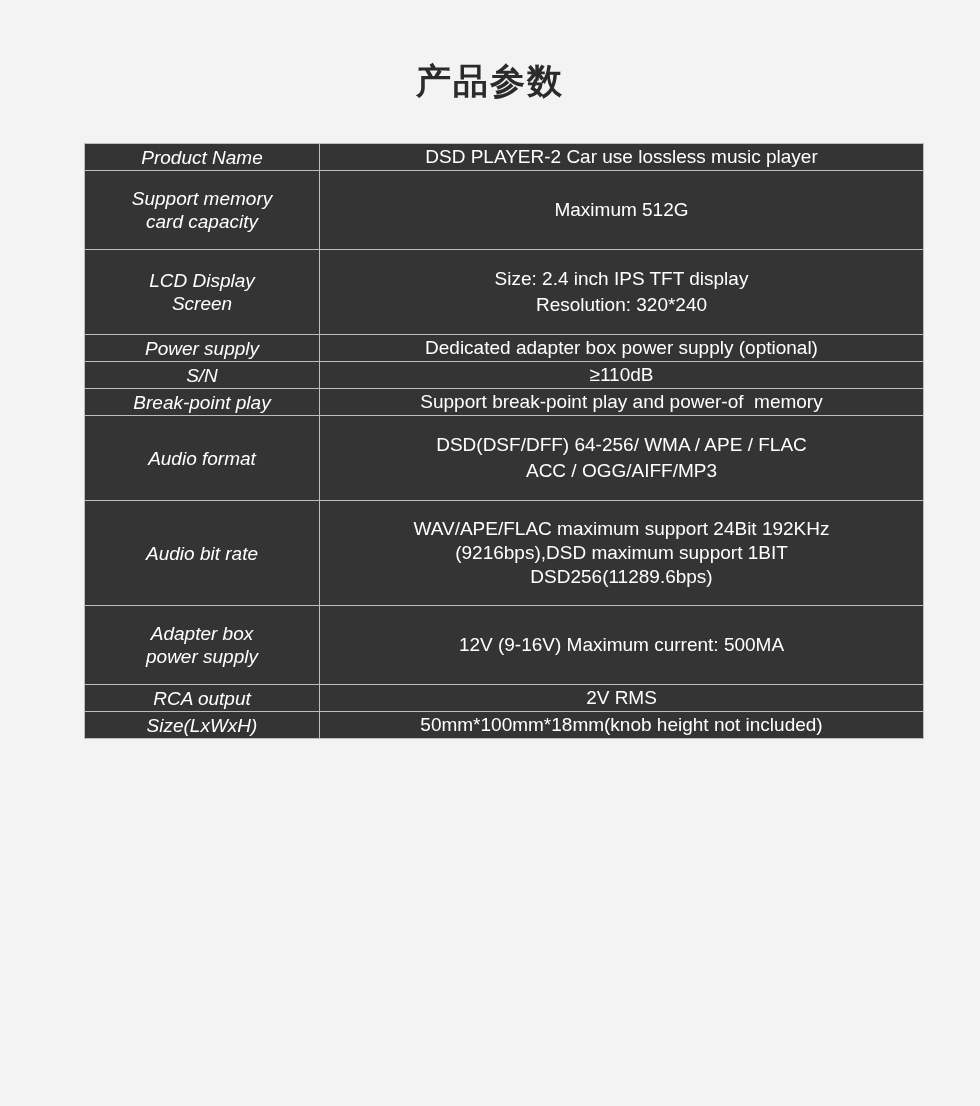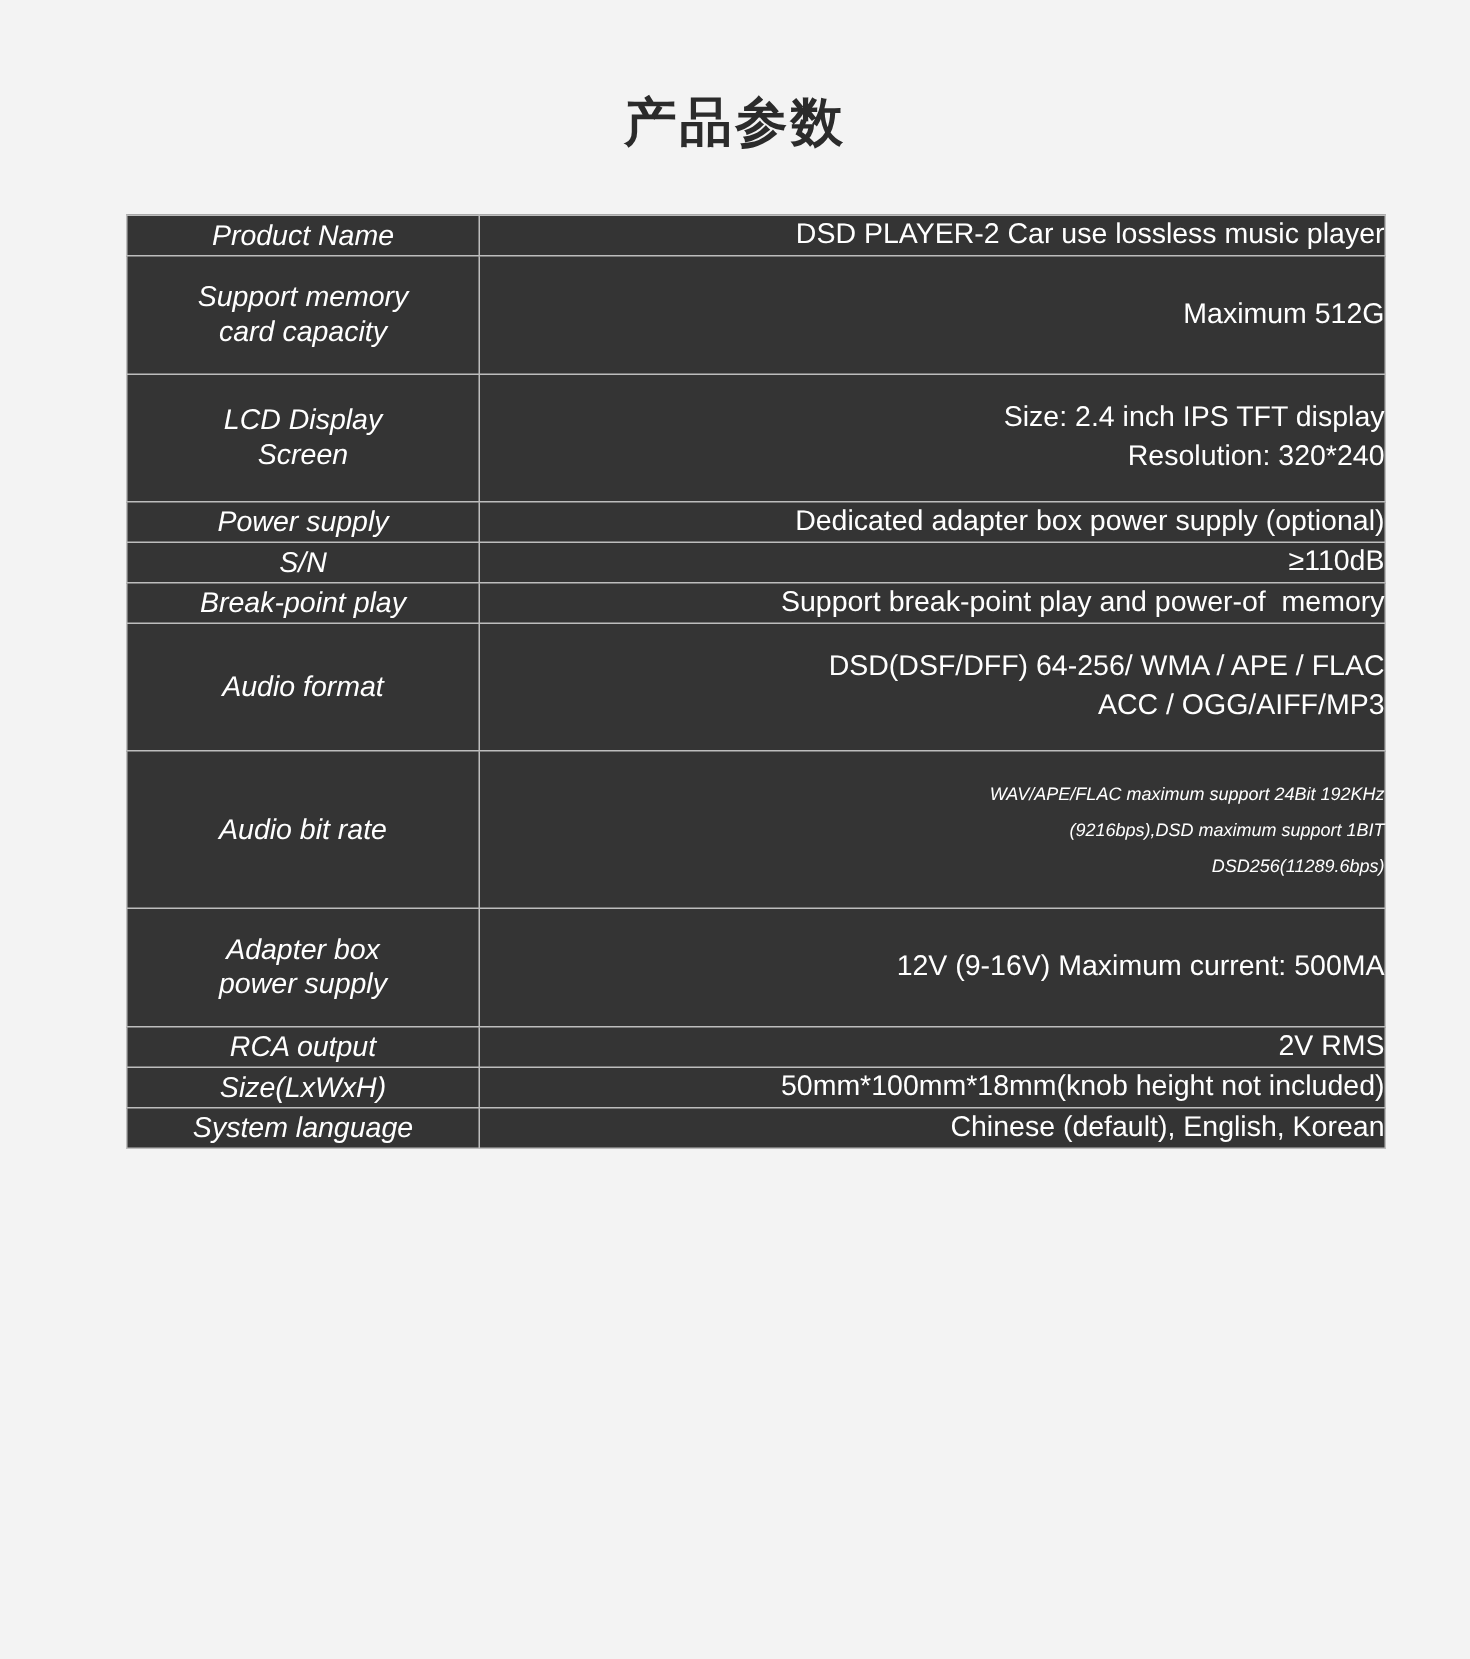--- a/index.html
+++ b/index.html
@@ -52,30 +52,29 @@
   }
   td.label {
     width: 234px;
     text-align: center;
     font-size: 19px;
     line-height: 23px;
     padding: 12px 8px;
     color: #f2f2f2;
   }
   td.value {
-    text-align: right;
+    text-align: center;
     font-size: 19px;
     line-height: 26px;
     padding: 12px 0 12px 32px;
     color: #ffffff;
   }
   td.value.small {
-    font-size: 12px;
+    font-size: 19px;
     line-height: 24px;
-    font-style: italic;
   }
   .row-tall td.label,
   .row-tall td.value {
     padding-top: 16px;
     padding-bottom: 16px;
   }
   .lbl-line {
     display: block;
     font-style: italic;
   }
@@ -182,25 +181,17 @@
             </td>
           </tr>
           <tr>
             <td class="label">
               <span class="lbl-line">Size(LxWxH)</span>
             </td>
             <td class="value">
               <span class="val-line">50mm*100mm*18mm(knob height not included)</span>
             </td>
           </tr>
-          <tr>
-            <td class="label">
-              <span class="lbl-line">System language</span>
-            </td>
-            <td class="value">
-              <span class="val-line">Chinese (default), English, Korean</span>
-            </td>
-          </tr>
         </tbody>
     </table>
   </div>
 
 </div>
 
 </body></html>

